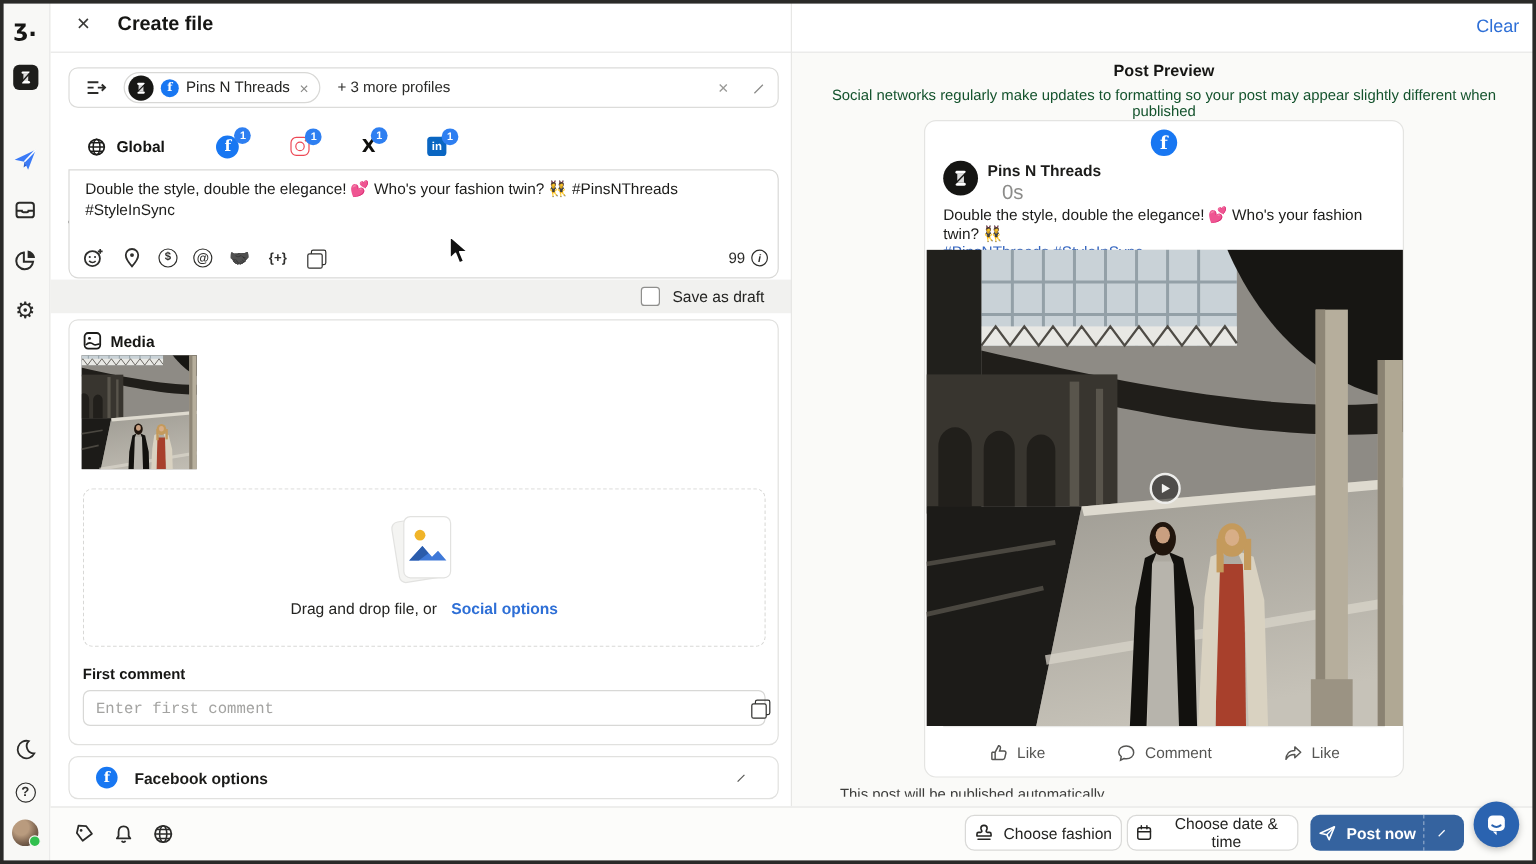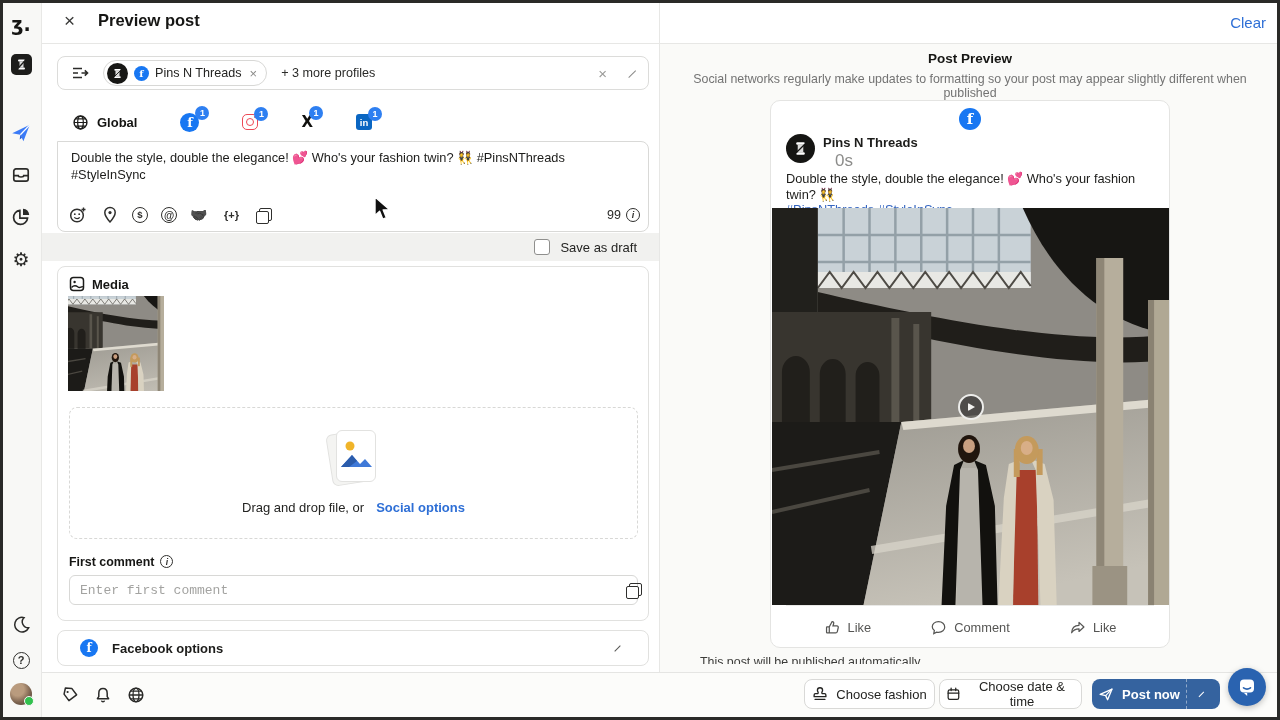--- a/index.html
+++ b/index.html
@@ -70,37 +70,37 @@
   .media-head{position:absolute;left:11px;top:9px;display:flex;align-items:center;gap:7px;}
   .media-label{font-size:13px;font-weight:700;color:#161614;}
   .media-thumb{position:absolute;left:10px;top:29px;width:96px;height:95px;overflow:hidden;cursor:pointer;background:#777;}
   .dropzone{position:absolute;left:11px;top:140px;width:569px;height:132px;border:1.5px dashed #d8d8d6;border-radius:8px;}
   .dz-art{position:absolute;left:50%;top:22px;transform:translateX(-50%);width:46px;height:56px;}
   .dz-card{position:absolute;width:40px;height:52px;background:#fff;border:1px solid #e2e2e0;border-radius:6px;}
   .dz-back{left:-2px;top:2px;transform:rotate(-9deg);background:#f4f4f2;}
   .dz-front{left:5px;top:0;}
   .dz-text{position:absolute;left:0;width:100%;top:92px;text-align:center;font-size:13px;color:#242422;}
   .browse{color:#2e6fd6;font-weight:600;cursor:pointer;margin-left:12px;}
-  .fc-label-row{position:absolute;left:11px;top:288px;display:flex;align-items:flex-start;gap:6px;}
+  .fc-label-row{position:absolute;left:11px;top:288px;display:flex;align-items:center;gap:6px;flex-direction:column;}
   .fc-label{font-size:12.4px;font-weight:700;color:#161614;}
   .fc-input{position:absolute;left:11px;top:308px;width:569px;height:30px;border:1px solid #d8d8d6;border-radius:6px;background:#fff;
             font-size:13px;color:#1c1c1a;padding:0 34px 0 10px;font-family:Liberation Mono, monospace;}
   .fc-input::placeholder{color:#a3a3a1;}
   .fc-ic{position:absolute;right:22px;top:316px;}
   
   .fbopt-box{position:absolute;left:15px;top:586px;width:592px;height:36px;border:1px solid #e1e1df;border-radius:8px;background:#fff;display:flex;align-items:center;cursor:pointer;}
   .fbopt-label{font-size:13px;font-weight:600;color:#1c1c1a;margin-left:14px;}
   .fbopt-box .fb-circle{margin-left:22px;}
   .chev{width:10px;height:10px;border-left:1.8px solid #55555 ;border-bottom:1.8px solid #555553;display:inline-block;}
   .chev-up{transform:rotate(135deg);}
   .chev-down{transform:rotate(-45deg);margin-top:-4px;}
   
   #right-body{left:660px;top:44px;width:620px;height:628px;background:#fafaf8;overflow:hidden;}
   .pv-title{position:absolute;left:0;top:7px;width:100%;text-align:center;font-size:13.5px;font-weight:700;color:#161614;}
-  .pv-sub{position:absolute;left:10px;top:28px;width:600px;text-align:center;font-size:12.4px;color:#737373;}
+  .pv-sub{position:absolute;left:10px;top:28px;width:600px;text-align:center;font-size:12.4px;color:#14532d;}
   .pv-card{position:absolute;left:110px;top:56px;width:400px;height:548px;background:#fff;border:1px solid #e4e4e2;border-radius:10px;}
   .pv-fb{position:absolute;left:50%;top:7px;transform:translateX(-50%);}
   .pv-avatar{position:absolute;left:15px;top:33px;width:29px;height:29px;border-radius:50%;background:#151513;display:flex;align-items:center;justify-content:center;}
   .pv-author{position:absolute;left:52px;top:34px;font-size:13px;font-weight:700;color:#1c1c1a;}
   .pv-time{position:absolute;left:64px;top:50px;font-size:17px;color:#8c8c8a;text-align:center;}
   .pv-body{position:absolute;left:15px;top:70px;width:372px;font-size:12.8px;line-height:1.22;color:#1c1c1a;}
   .pv-link{color:#3465c0;text-decoration:underline;cursor:pointer;}
   .pv-media{position:absolute;left:0;top:107px;width:398px;height:397px;overflow:hidden;border-left:1px solid #fff0;}
   .play-btn{position:absolute;left:50%;top:50%;transform:translate(-50%,-50%);width:26px;height:26px;border-radius:50%;
             background:rgba(25,25,25,.55);border:2px solid #ededeb;display:flex;align-items:center;justify-content:center;cursor:pointer;}
@@ -225,21 +225,21 @@
     <div class="side-ic" style="top:648px">
       <span class="circ-glyph" style="width:17px;height:17px;font-size:11px">?</span>
     </div>
     <div class="side-ic" style="top:682px">
       <span class="avatar-user"></span>
     </div>
   </aside>
 
   <header id="main-header" class="abs">
     <span class="hd-close">×</span>
-    <span class="hd-title">Preview post</span>
+    <span class="hd-title">Create file</span>
   </header>
 
   <header id="right-header" class="abs">
     <span class="clear-link">Clear</span>
   </header>
   <div id="vdivider" class="abs"></div>
 
   <main id="main-body" class="abs">
 
     <div class="profile-bar">

